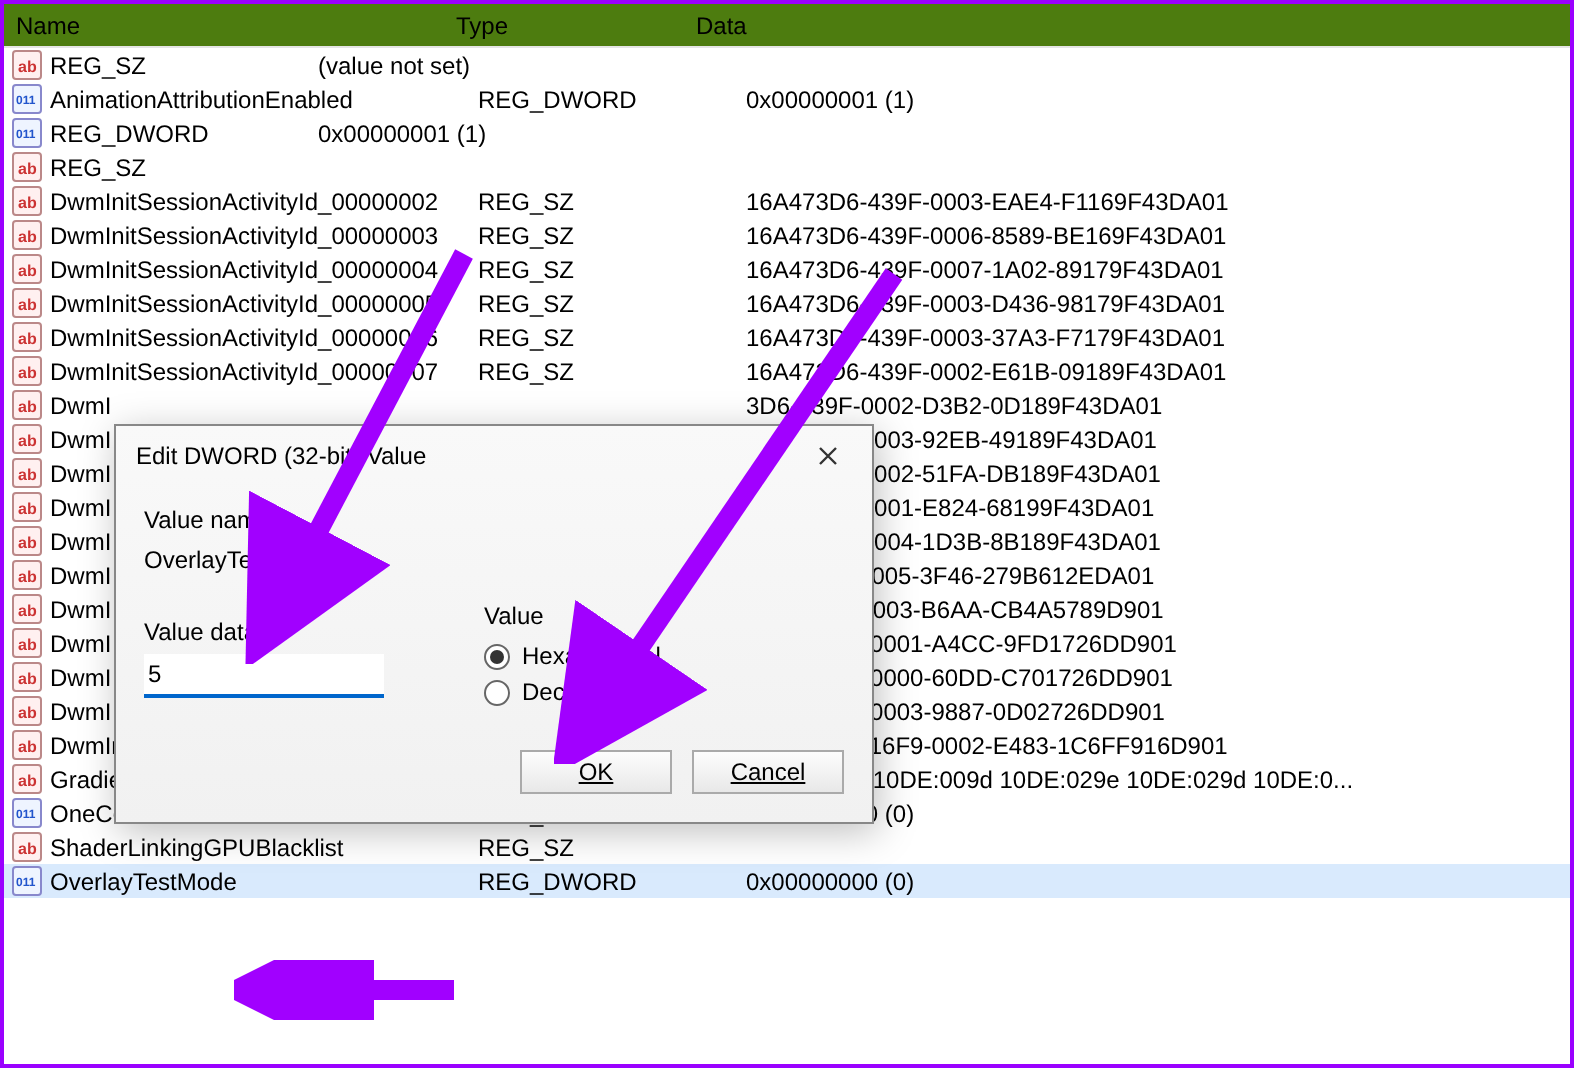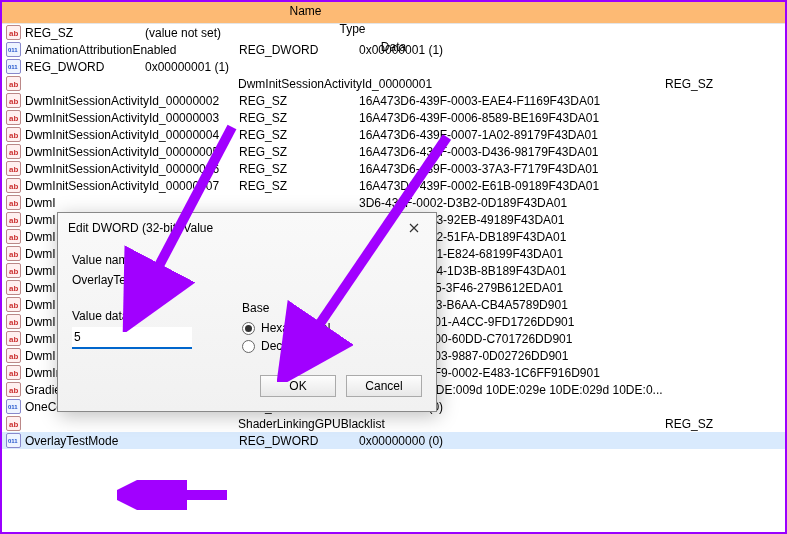--- a/index.html
+++ b/index.html
@@ -11,34 +11,32 @@
     height: 534px;
     position: relative;
     border: 2px solid #9a00ff;
     overflow: hidden;
   }
   .header {
     display: flex;
     border-bottom: 1px solid #e5e5e5;
     height: 22px;
     align-items: center;
-    background: #fdba74;
-    flex-direction: column;
+    background: #4d7c0f;
   }
   .header .col { padding: 2px 6px; color: #000; font-weight: 400; }
   .col-name { width: 220px; }
   .col-type { width: 120px; }
-  .col-data { flex: 1; text-align: center; }
+  .col-data { flex: 1; }
   .rows { }
   .row {
     display: flex;
     height: 17px;
     align-items: center;
     padding-left: 4px;
-    justify-content: space-between;
   }
   .row.sel { background: #d9eafd; }
   .icon {
     width: 15px; height: 15px;
     margin-right: 4px;
     display: inline-flex;
     align-items: center; justify-content: center;
     font-size: 8px;
     flex-shrink: 0;
   }
@@ -47,21 +45,21 @@
     border-radius: 2px;
   }
   .icon-str svg { width: 13px; height: 13px; }
   .icon-bin {
     border: 1px solid #88c; background: #eef4ff;
     border-radius: 2px;
   }
   .icon-bin svg { width: 13px; height: 13px; }
   .cell-name { width: 214px; overflow: hidden; white-space: nowrap; text-overflow: ellipsis; }
   .cell-type { width: 120px; }
-  .cell-data { flex: 1; overflow: hidden; white-space: nowrap; text-overflow: ellipsis; }
+  .cell-data { flex: 1; overflow: hidden; white-space: nowrap; text-overflow: ellipsis;  margin-left: 14px;}
   
   
   .dialog {
     position: absolute;
     left: 55px; top: 210px;
     width: 380px;
     background: linear-gradient(#f9f9f9,#f1f1f1);
     border: 1px solid #888;
     box-shadow: 2px 4px 18px rgba(0,0,0,.25);
   }
@@ -105,20 +103,21 @@
     background: #fff;
   }
   .rb.checked::after { content:""; width:7px; height:7px; background:#333; border-radius:50%; }
   .dlg-btns { display: flex; justify-content: flex-end; gap: 10px; margin-top: 18px; }
   .btn {
     min-width: 76px; height: 22px;
     border: 1px solid #aaa;
     background: linear-gradient(#fdfdfd,#e8e8e8);
     font-family: inherit; font-size: 12px;
     cursor: pointer;
+    text-decoration: underline;
   }
   
   .arrow {
     position: absolute;
     pointer-events: none;
   }
 </style>
 </head>
 <body>
 
@@ -156,21 +155,20 @@
       </span>
       <span class="cell-type">REG_DWORD</span>
       <span class="cell-data">0x00000001 (1)</span>
     </div>
     <div class="row">
       <span class="icon icon-str">
         <svg viewBox="0 0 13 13">
           <text x="2" y="10" font-size="8" fill="#c33" font-weight="bold">ab</text>
         </svg>
       </span>
-      <span class="cell-name">DwmInitSessionActivityId_00000001</span>
       <span class="cell-type">REG_SZ</span>
     </div>
     <div class="row">
       <span class="icon icon-str">
         <svg viewBox="0 0 13 13">
           <text x="2" y="10" font-size="8" fill="#c33" font-weight="bold">ab</text>
         </svg>
       </span>
       <span class="cell-name">DwmInitSessionActivityId_00000002</span>
       <span class="cell-type">REG_SZ</span>
@@ -388,21 +386,21 @@
   </div>
   <div class="dlg-body">
     <div class="dlg-label">Value name:</div>
     <input class="dlg-readfield" readonly="" value="OverlayTestMode" style="">
     <div class="dlg-row">
       <div class="dlg-left">
         <div class="dlg-label">Value data:</div>
         <input class="dlg-edit" value="5" style="">
       </div>
       <div class="dlg-group">
-        <div class="grp-label">Base</div>
+        <div class="grp-label">Value</div>
         <div class="radio">
           <span class="rb checked"></span>
           <span>Hexadecimal</span>
         </div>
         <div class="radio">
           <span class="rb"></span>
           <span>Decimal</span>
         </div>
       </div>
     </div>

